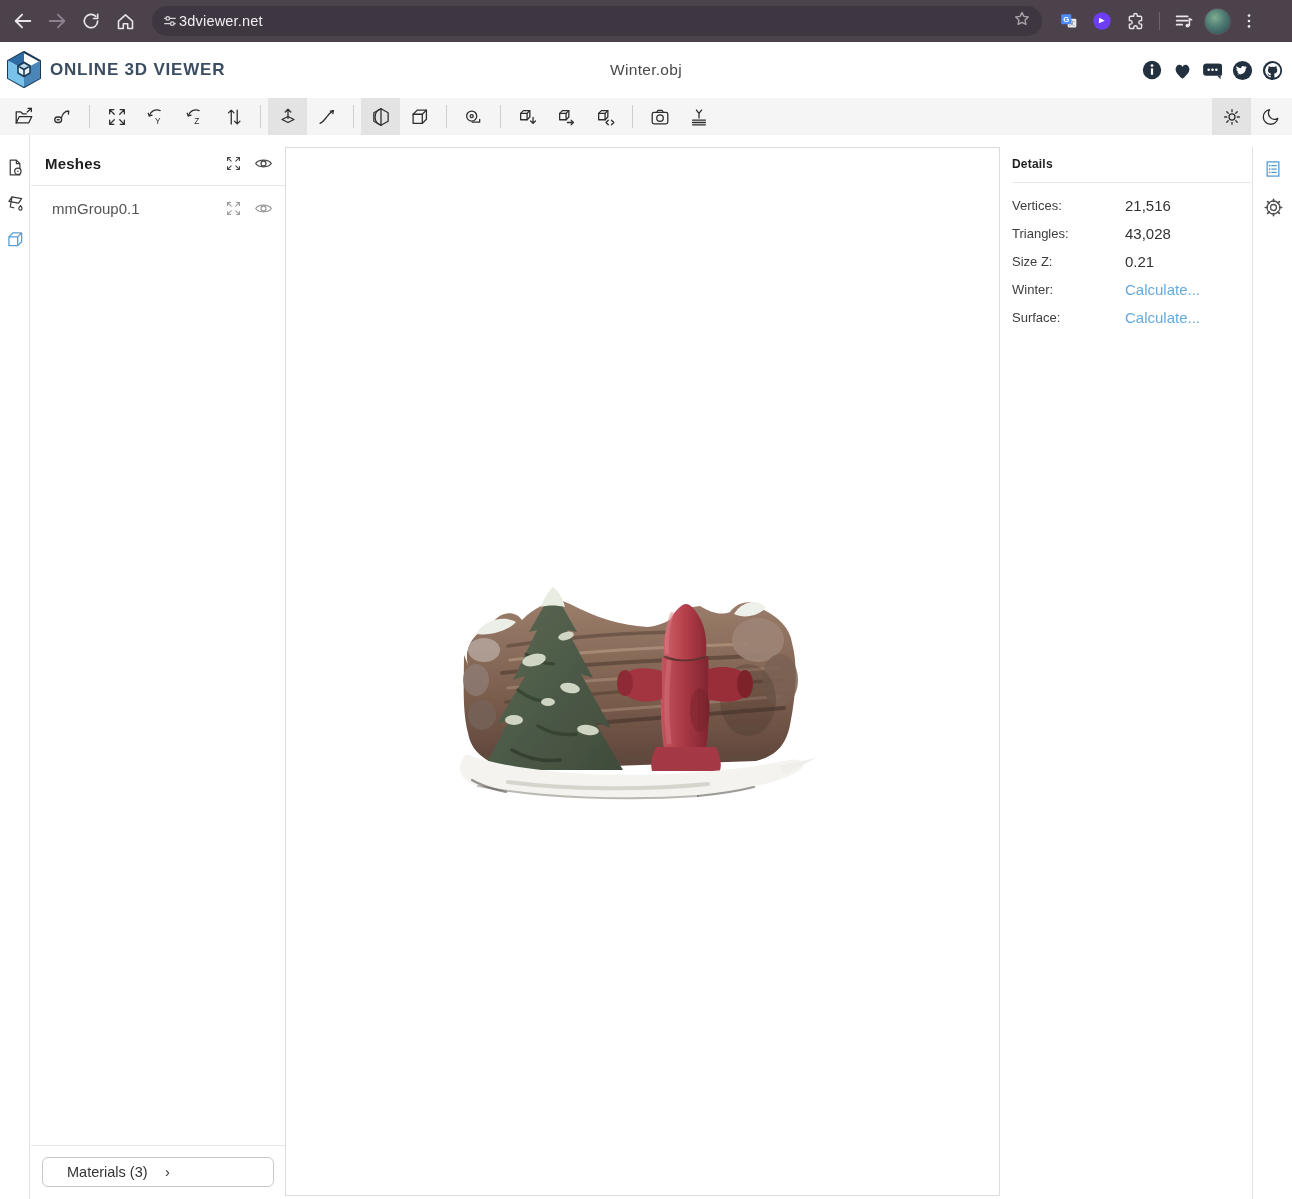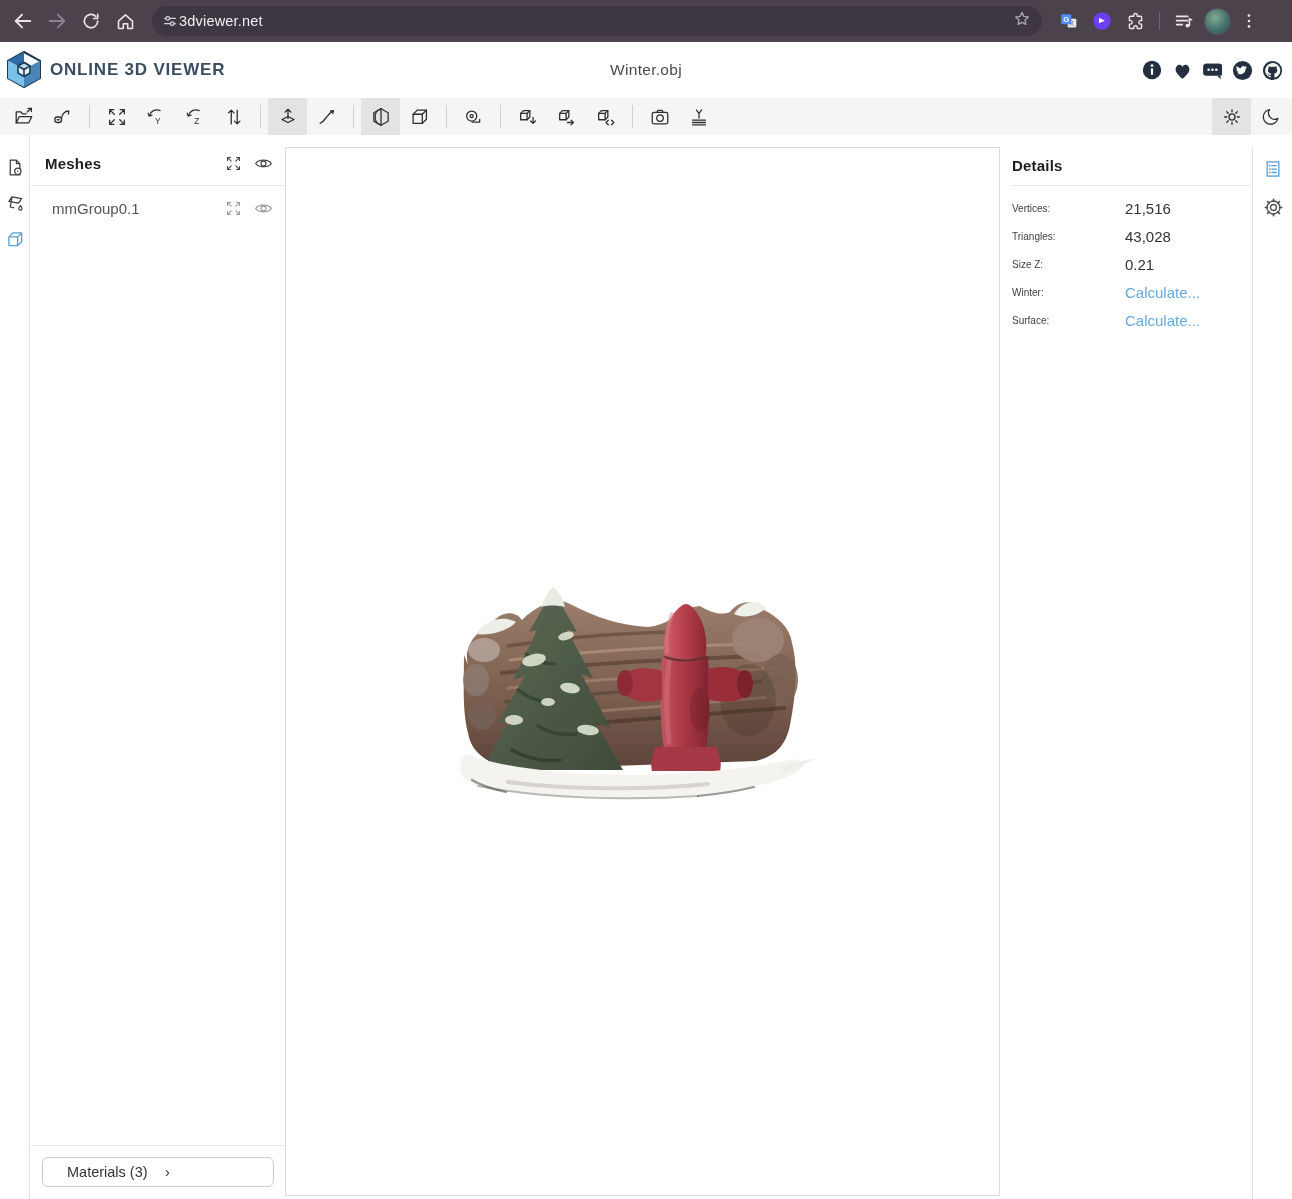--- a/index.html
+++ b/index.html
@@ -48,24 +48,24 @@
   #materials-button { display:flex; align-items:center; border:1px solid #c9c9c9; border-radius:6px; height:30px; padding:0 10px 0 24px; cursor:pointer; }
   #materials-button span { font-size:14.5px; color:#333; flex:1; }
   .chev { color:#666; font-size:16px; line-height:1; }
 
   
   #viewport { position:absolute; top:147px; left:285px; width:715px; height:1049px; border:1px solid #dcdcdc; background:#fff; }
   #model-svg { position:absolute; left:162px; top:422px; }
 
   
   #details-panel { position:absolute; top:147px; left:1005px; width:246px; background:#fff; }
-  #details-title { font-size:15px; font-weight:700; color:#1e1e1e; padding:10px 0 11px 7px; letter-spacing:.2px; }
+  #details-title { font-size:12px; font-weight:700; color:#1e1e1e; padding:10px 0 11px 7px; letter-spacing:.2px; }
   #details-divider { height:1px; background:#e8e8e8; margin-left:7px; }
   .d-row { display:flex; align-items:center; height:28px; padding-left:7px; }
-  .d-label { width:113px; font-size:10px; color:#3d3d3d; }
+  .d-label { width:113px; font-size:13px; color:#3d3d3d; }
   .d-value { font-size:15px; color:#333; }
   .d-value.link { color:#64aadd; cursor:pointer; }
 
   
   #right-rail { position:absolute; top:147px; left:1252px; width:40px; height:1052px; border-left:1px solid #e2e2e2; }
   .rrail-btn { width:40px; height:38px; display:flex; align-items:center; justify-content:center; }
 </style>
 </head>
 <body>
 

